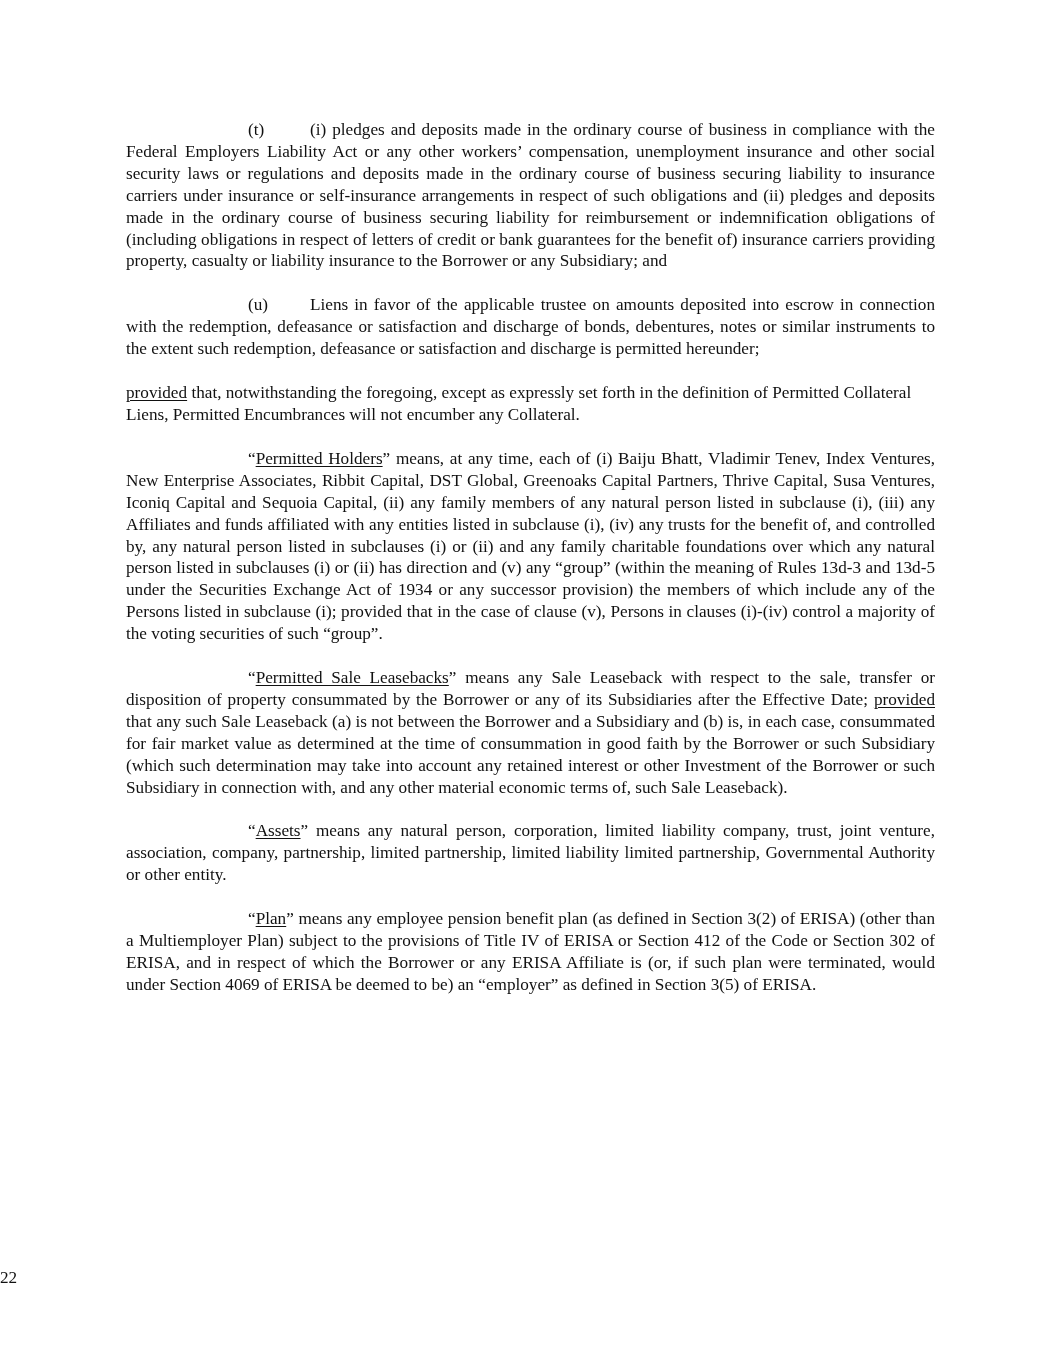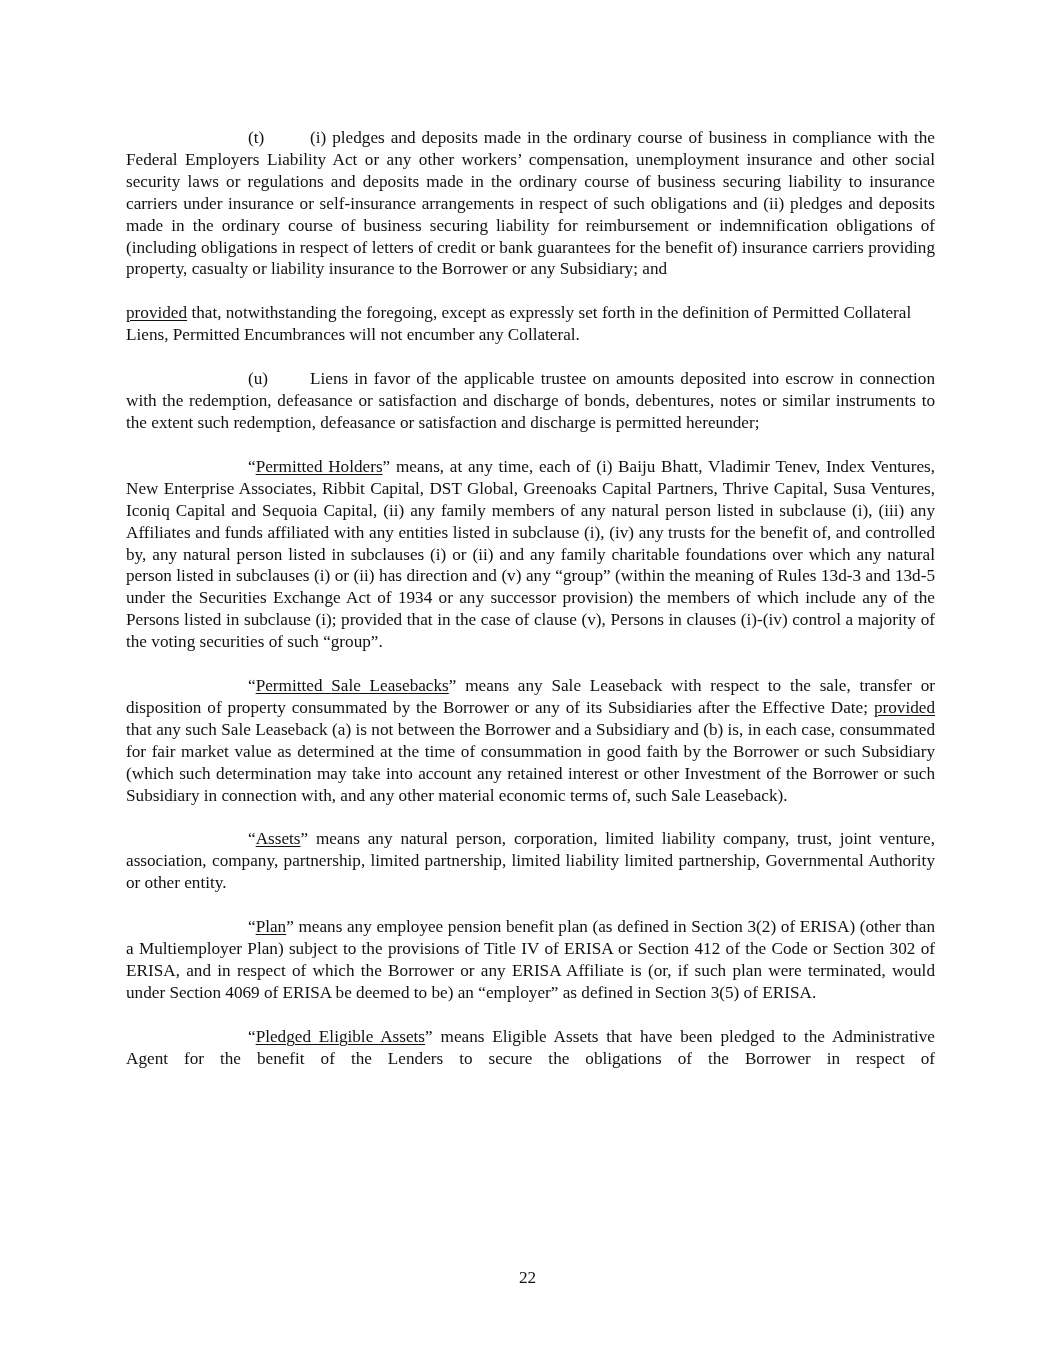--- a/index.html
+++ b/index.html
@@ -11,21 +11,21 @@
     width: 1055px;
     height: 1365px;
     position: relative;
     overflow: hidden;
     font-family: "Liberation Serif", "DejaVu Serif", serif;
     color: #111111;
   }
   .page {
     position: absolute;
     left: 126px;
-    top: 127px;
+    top: 119px;
     width: 809px;
   }
   .para {
     font-size: 17.2px;
     line-height: 21.9px;
     text-align: justify;
     margin: 0 0 22px 0;
   }
   .para.indent {
     text-indent: 122px;
@@ -37,42 +37,40 @@
     display: inline-block;
     text-indent: 0;
     width: 62px;
   }
   u { text-decoration: underline; text-underline-offset: 2px; text-decoration-thickness: 1px; }
   .page-number {
     position: absolute;
     left: 0;
     width: 1055px;
     top: 1267px;
-    text-align: center;
     font-size: 17.2px;
     line-height: 22px;
   }
 </style>
 </head>
 <body>
 
 <div class="page">
 
   <p class="para indent last-left"><span class="label">(t)</span><span>(i) pledges and deposits made in the ordinary course of business in compliance with the Federal Employers Liability  Act or any other workers’ compensation, unemployment insurance and other social security laws or regulations and deposits made in the ordinary course of business securing liability  to insurance carriers under insurance or self-insurance arrangements in respect of such obligations and (ii) pledges and deposits made in the ordinary course of business securing liability  for reimbursement or indemnification obligations of (including obligations in respect of letters of credit or bank guarantees for the benefit of) insurance carriers providing property, casualty or liability  insurance to the Borrower or any Subsidiary; and</span></p>
 
+  <p class="para indent last-left"><span class="label">(u)</span><span>Liens in favor of the applicable trustee on amounts deposited into escrow in connection with the redemption, defeasance or satisfaction and discharge of bonds, debentures, notes or similar  instruments to the extent such redemption, defeasance or satisfaction and discharge is  permitted hereunder;</span></p>
+
   <p class="para last-left" style="text-align:left;"><u>provided</u><span> that, notwithstanding the foregoing, except as expressly set forth in  the definition  of Permitted Collateral  Liens, Permitted Encumbrances will not encumber any Collateral.</span></p>
-
-  <p class="para indent last-left"><span class="label">(u)</span><span>Liens in favor of the applicable trustee on amounts deposited into escrow in connection with the redemption, defeasance or satisfaction and discharge of bonds, debentures, notes or similar  instruments to the extent such redemption, defeasance or satisfaction and discharge is  permitted hereunder;</span></p>
 
   <p class="para indent last-left"><span>“</span><u>Permitted Holders</u><span>” means, at any time, each of (i) Baiju Bhatt, Vladimir  Tenev, Index Ventures, New Enterprise Associates, Ribbit Capital,  DST Global, Greenoaks Capital Partners, Thrive Capital, Susa Ventures, Iconiq Capital and Sequoia Capital,  (ii) any family members of any natural person listed in subclause (i), (iii)  any Affiliates  and funds affiliated with any entities listed in subclause (i), (iv) any trusts for the benefit of, and controlled by, any natural person listed in subclauses (i) or (ii) and any family charitable foundations over which any natural person listed in subclauses (i) or (ii) has direction and (v) any “group” (within the meaning of Rules 13d-3 and 13d-5 under the Securities Exchange Act of 1934 or any successor provision) the members of which include any of the Persons listed in subclause (i); provided that in the case of clause (v), Persons in clauses (i)-(iv) control a majority of the voting securities of such “group”.</span></p>
 
   <p class="para indent last-left"><span>“</span><u>Permitted Sale Leasebacks</u><span>” means any Sale Leaseback with respect to the sale, transfer or disposition of property consummated by the Borrower or any of its Subsidiaries after the Effective Date; </span><u>provided</u><span> that any such Sale Leaseback (a) is not between the Borrower and a Subsidiary and (b) is, in each case, consummated for fair market value as determined at the time of consummation in good faith by the Borrower or such Subsidiary (which such determination may take into account any retained interest or other Investment of the Borrower or such Subsidiary in connection with, and any other material economic terms of, such Sale Leaseback).</span></p>
 
   <p class="para indent last-left"><span>“</span><u>Assets</u><span>” means any natural person, corporation, limited liability  company, trust, joint venture, association, company, partnership, limited partnership, limited liability limited partnership, Governmental Authority or other entity.</span></p>
 
   <p class="para indent last-left"><span>“</span><u>Plan</u><span>” means any employee pension benefit plan (as defined in Section 3(2) of ERISA) (other than a Multiemployer  Plan) subject to the provisions of Title  IV of ERISA or Section 412 of the Code or Section 302 of ERISA, and in respect of which the Borrower or any ERISA Affiliate is  (or, if such plan were terminated, would under Section 4069 of ERISA be deemed to be) an “employer” as defined in Section 3(5) of ERISA.</span></p>
 
 
-  <p class="para indent" style="text-align-last: justify;"><span>“</span><u>Pledged Eligible Assets</u><span>” means Eligible Assets that have been pledged to the Administrative  Agent for the benefit of the Lenders to secure the obligations of the Borrower in respect of</span></p>
 
 </div>
 
 <div class="page-number">22</div>
 
 </body></html>

